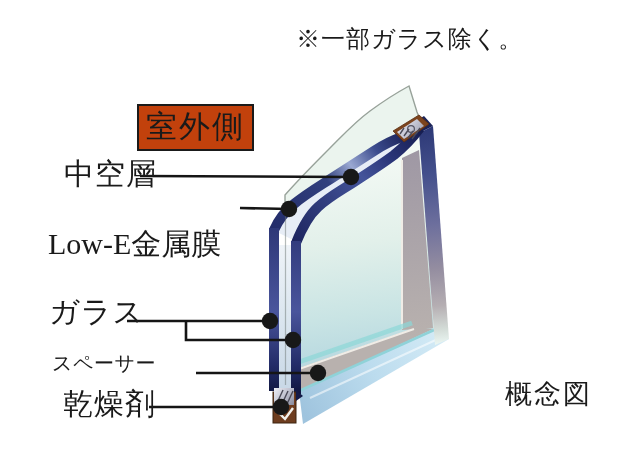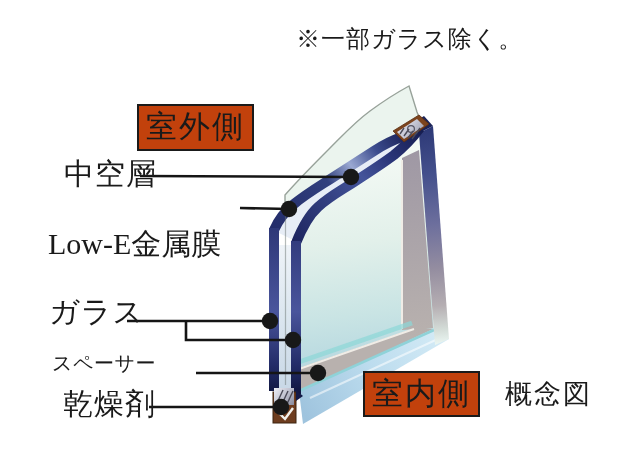--- a/index.html
+++ b/index.html
@@ -163,18 +163,15 @@
   <div class="lbl boxed outdoor">
     <span>室外側</span>
   </div>
 
   <div class="lbl airlayer">中空層</div>
   <div class="lbl lowe">Low-E金属膜</div>
   <div class="lbl glass">ガラス</div>
   <div class="lbl spacerlbl">スペーサー</div>
   <div class="lbl desiccant">乾燥剤</div>
 
-  <div class="lbl boxed indoor">
-    <span>室内側</span>
-  </div>
 
   <div class="lbl caption">概念図</div>
 </div>
 
 </body></html>

